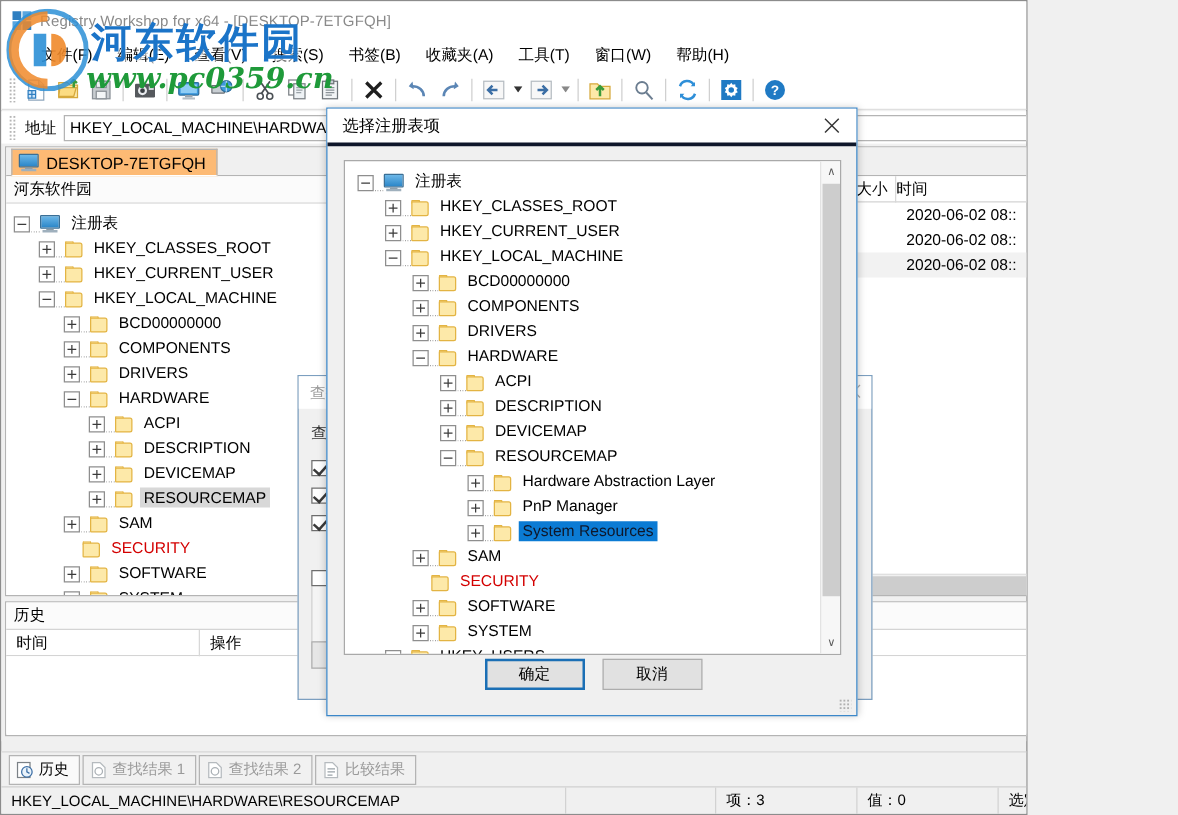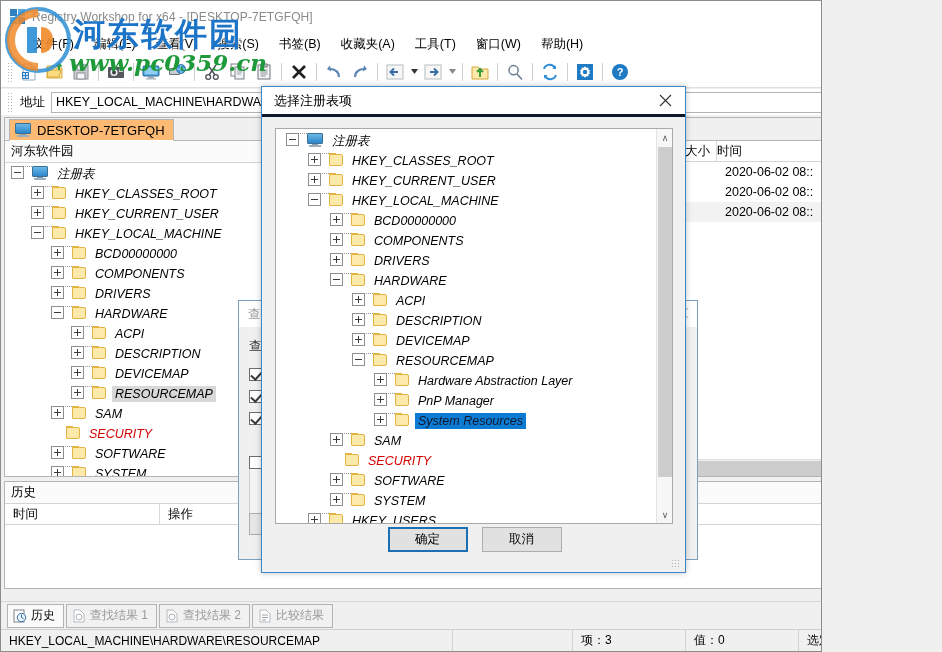--- a/index.html
+++ b/index.html
@@ -115,22 +115,22 @@
   }
   .pane-header {
     height: 22px; background: #fbfbfb; border-bottom: 1px solid #d4d4d4;
     display: flex; align-items: center; padding-left: 6px; font-size: 12.5px;
   }
   .tree {
     position: relative; overflow: hidden; height: 313px; background: #fff;
     padding-top: 3px;
   }
   .tnode {
-    display: flex; align-items: flex-start; height: 20px; white-space: nowrap;
-    font-size: 12.5px; color: #000; font-style: italic;
+    display: flex; align-items: flex-end; height: 20px; white-space: nowrap;
+    font-size: 12.5px; color: #000;
   }
   .texp {
     width: 13px; height: 13px; border: 1px solid #8e8e8e; background: #fff;
     position: relative; flex: 0 0 auto; margin-right: 1px;
   }
   .texp::before {
     content:''; position:absolute; left:2px; top:5px; width:7px; height:1px; background:#3b3b3b;
   }
   .texp.plus::after {
     content:''; position:absolute; left:5px; top:2px; width:1px; height:7px; background:#3b3b3b;

